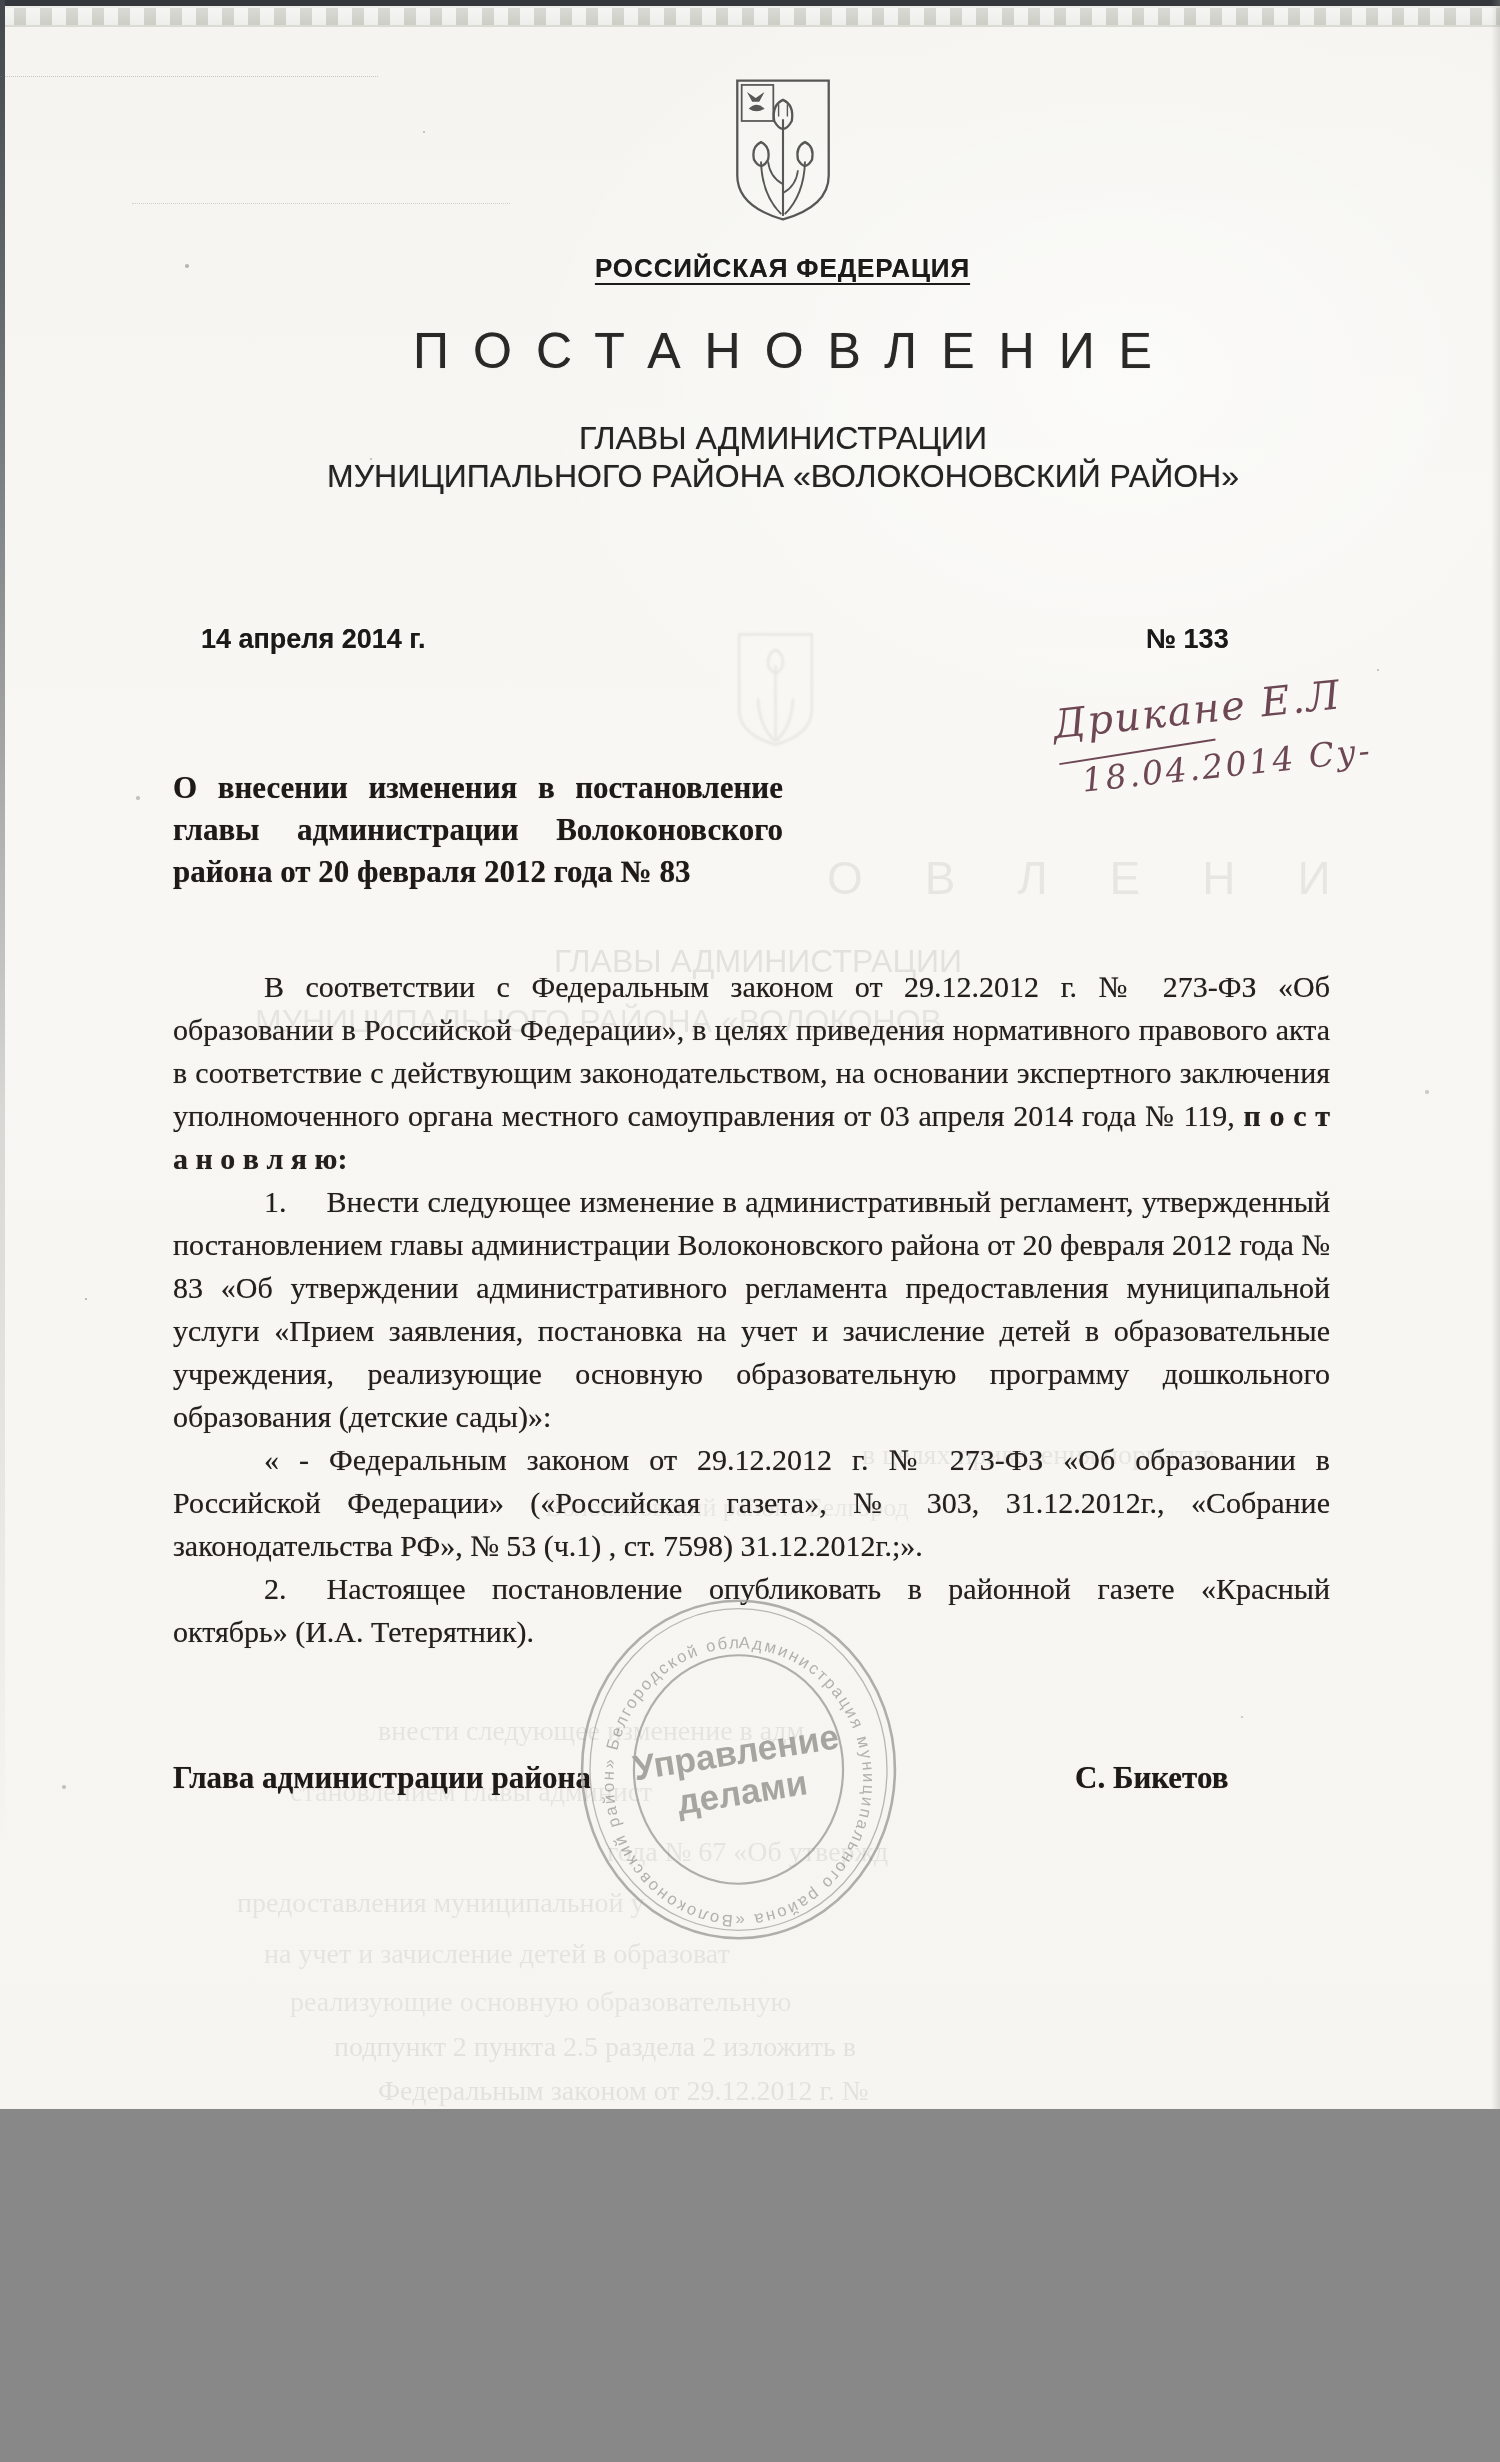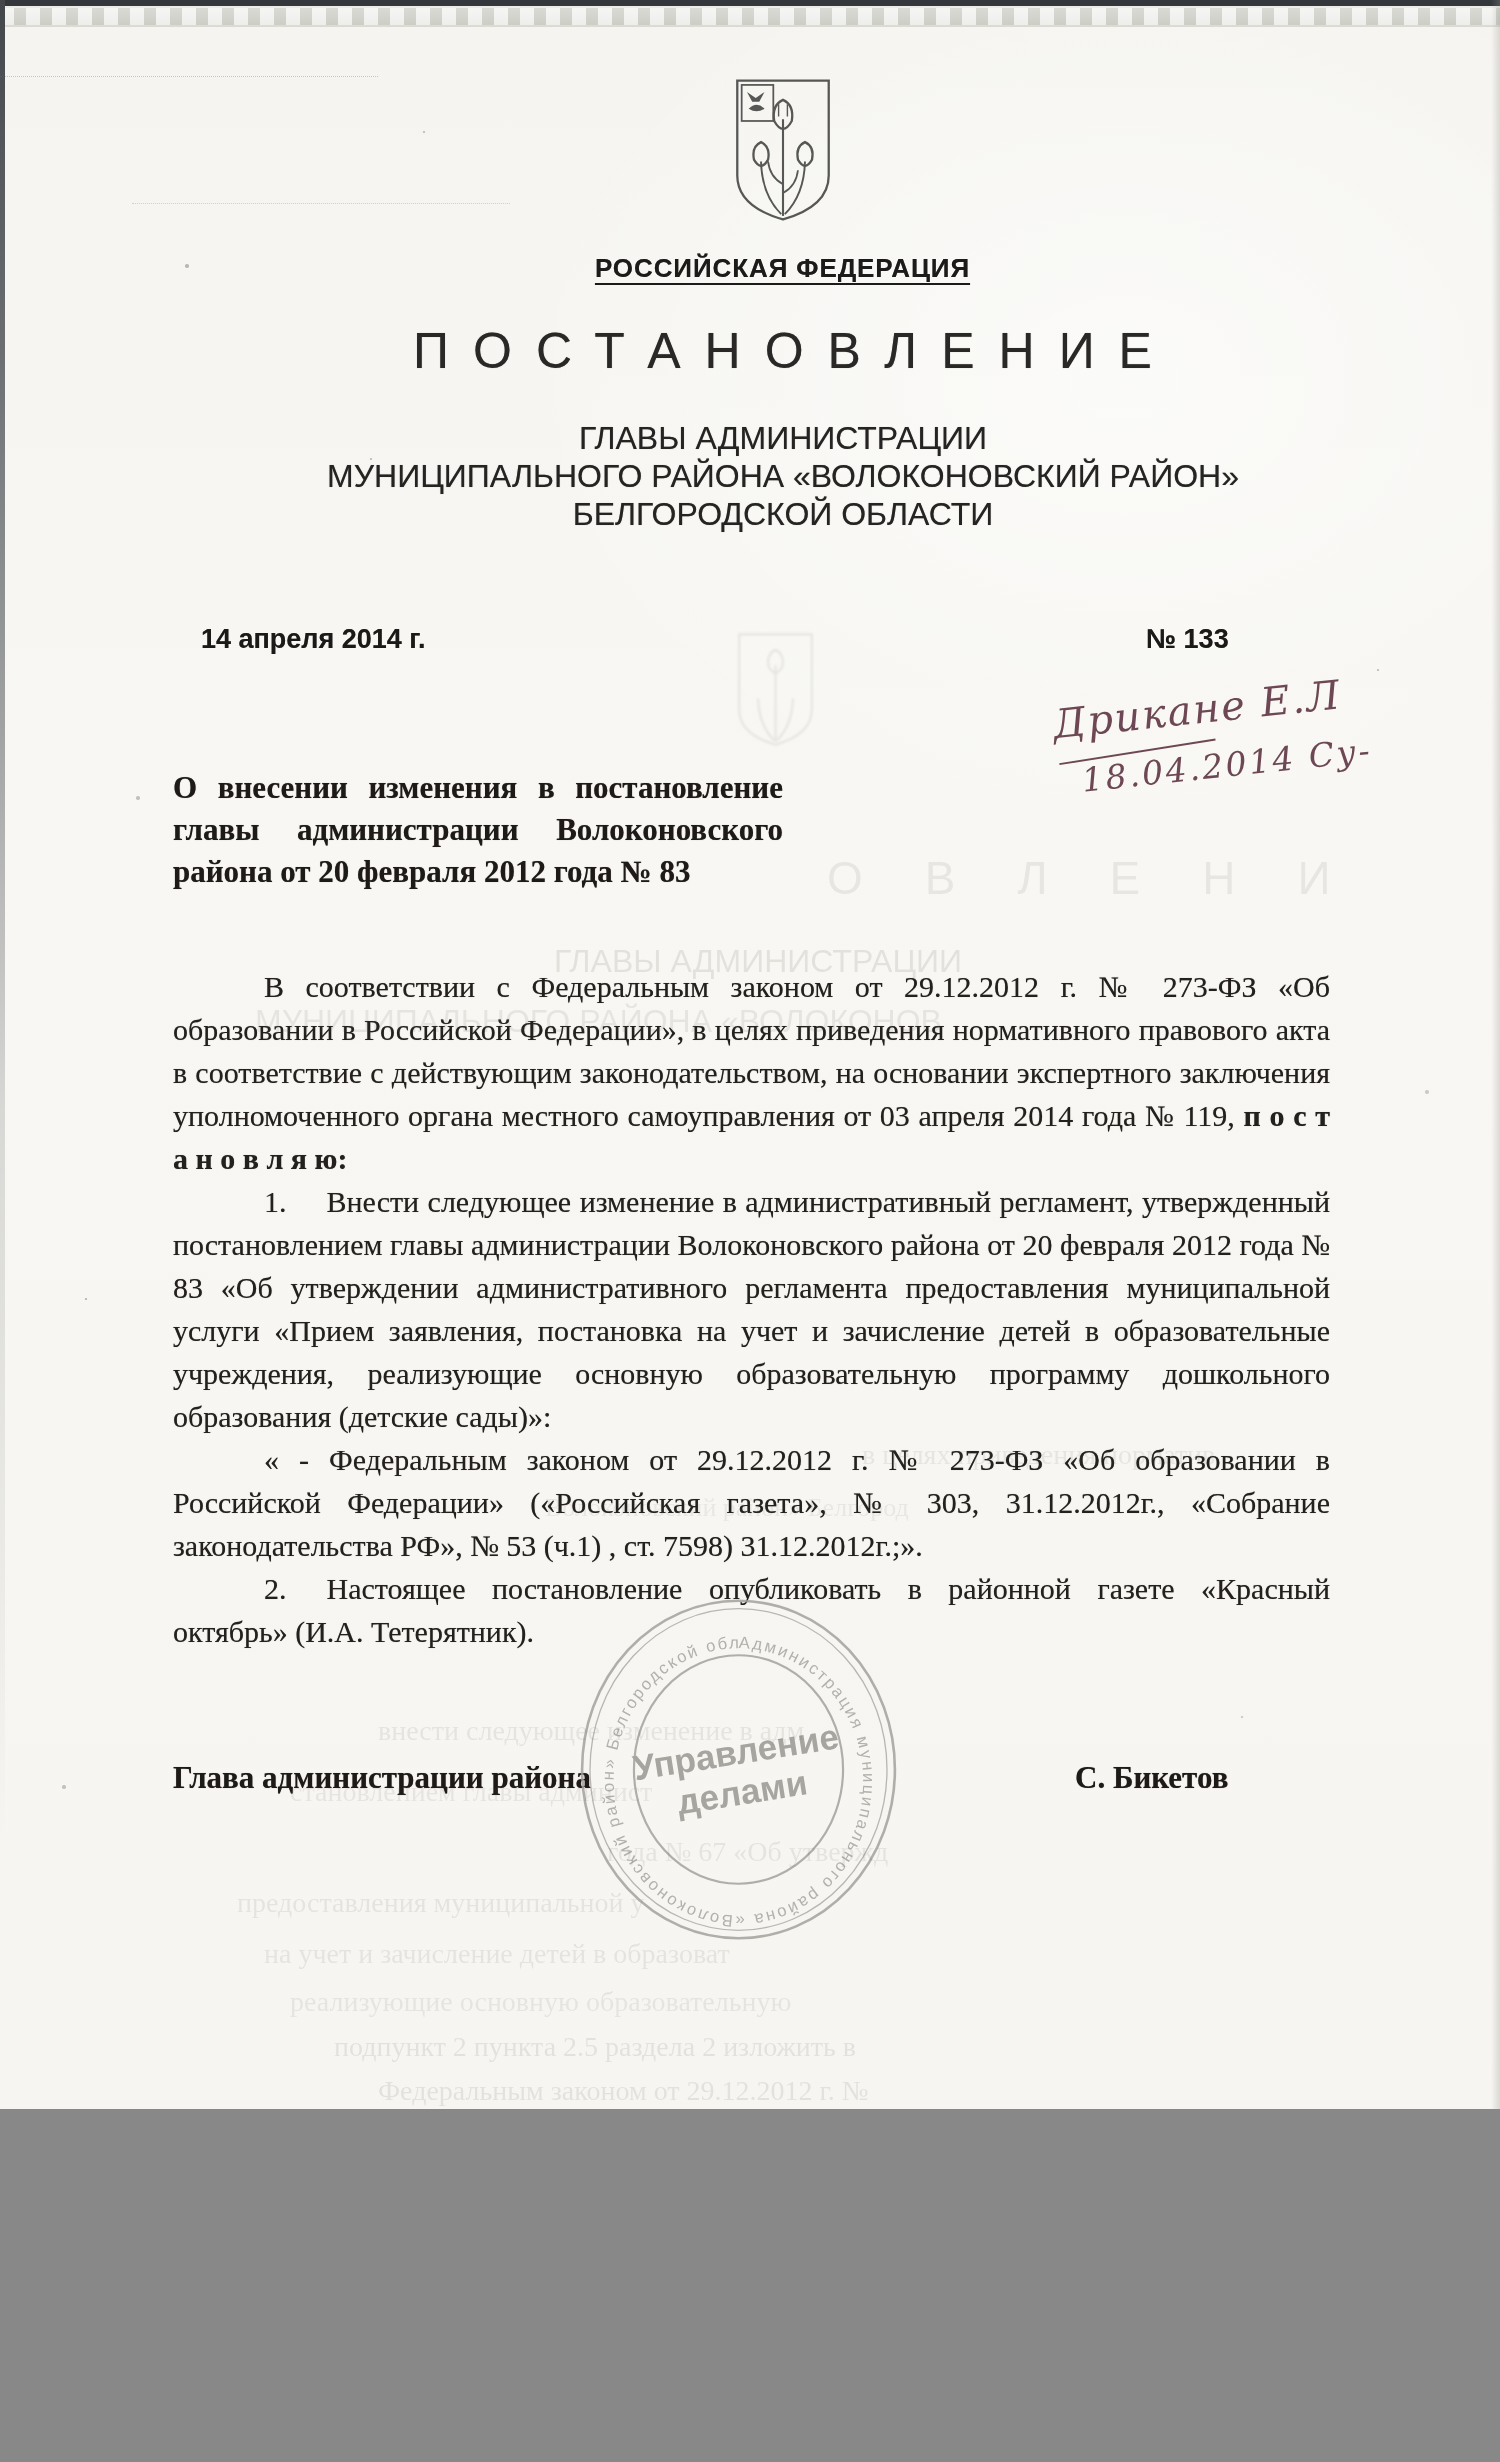--- a/index.html
+++ b/index.html
@@ -111,21 +111,20 @@
         <path d="M58,132 q15,-8 17,-26" stroke-width="2"></path>
       </g>
     </svg>
   </div>
 
   <div class="abs country">РОССИЙСКАЯ ФЕДЕРАЦИЯ</div>
   <div class="abs doc-type">ПОСТАНОВЛЕНИЕ</div>
   <div class="abs issuer">
     <div>ГЛАВЫ АДМИНИСТРАЦИИ</div>
     <div>МУНИЦИПАЛЬНОГО РАЙОНА «ВОЛОКОНОВСКИЙ РАЙОН»</div>
-    <div>БЕЛГОРОДСКОЙ ОБЛАСТИ</div>
   </div>
 
   <div class="abs date-line">14 апреля 2014 г.</div>
   <div class="abs num-line">№ 133</div>
 
   <div class="abs ghost-emblem">
     <svg viewBox="0 0 116 166" width="81" height="151">
       <g fill="none" stroke="#6a6862" stroke-width="3">
         <path d="M6,4 H110 V112 Q110,147 58,162 Q6,147 6,112 Z"></path>
         <path d="M58,158 V48 M48,50 q-3,-18 10,-24 q13,6 10,24 q-5,9 -10,9 q-5,0 -10,-9 z"></path>

